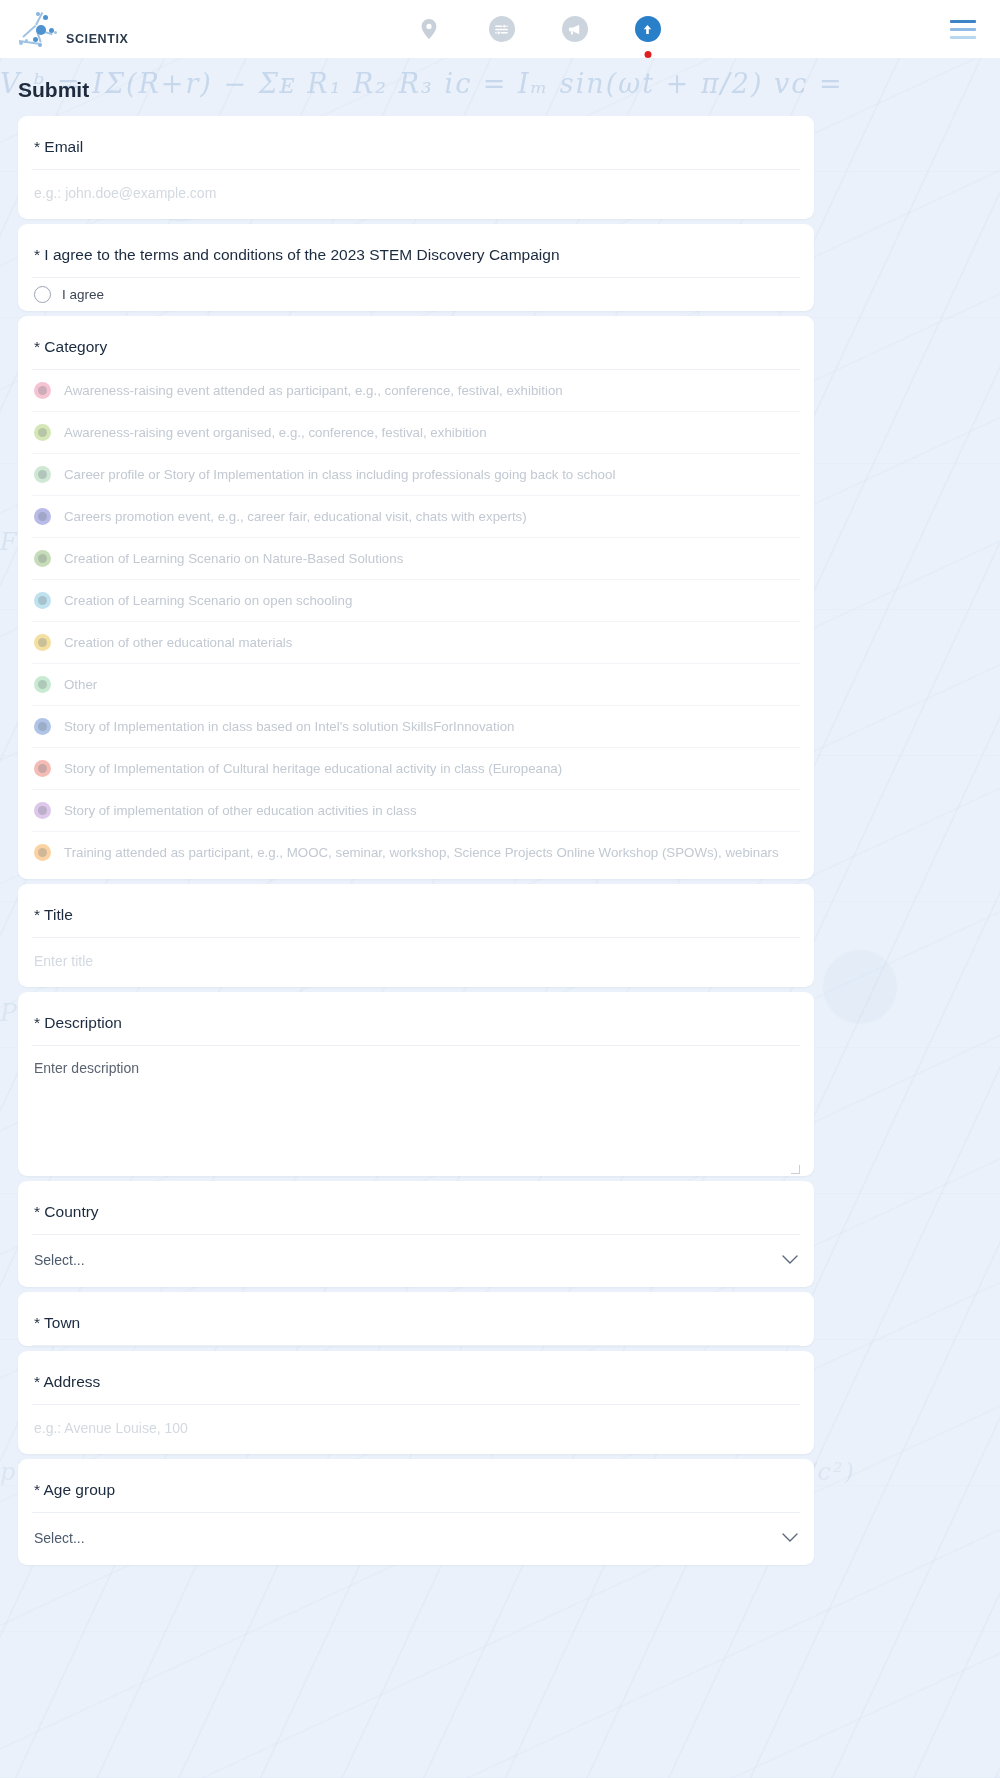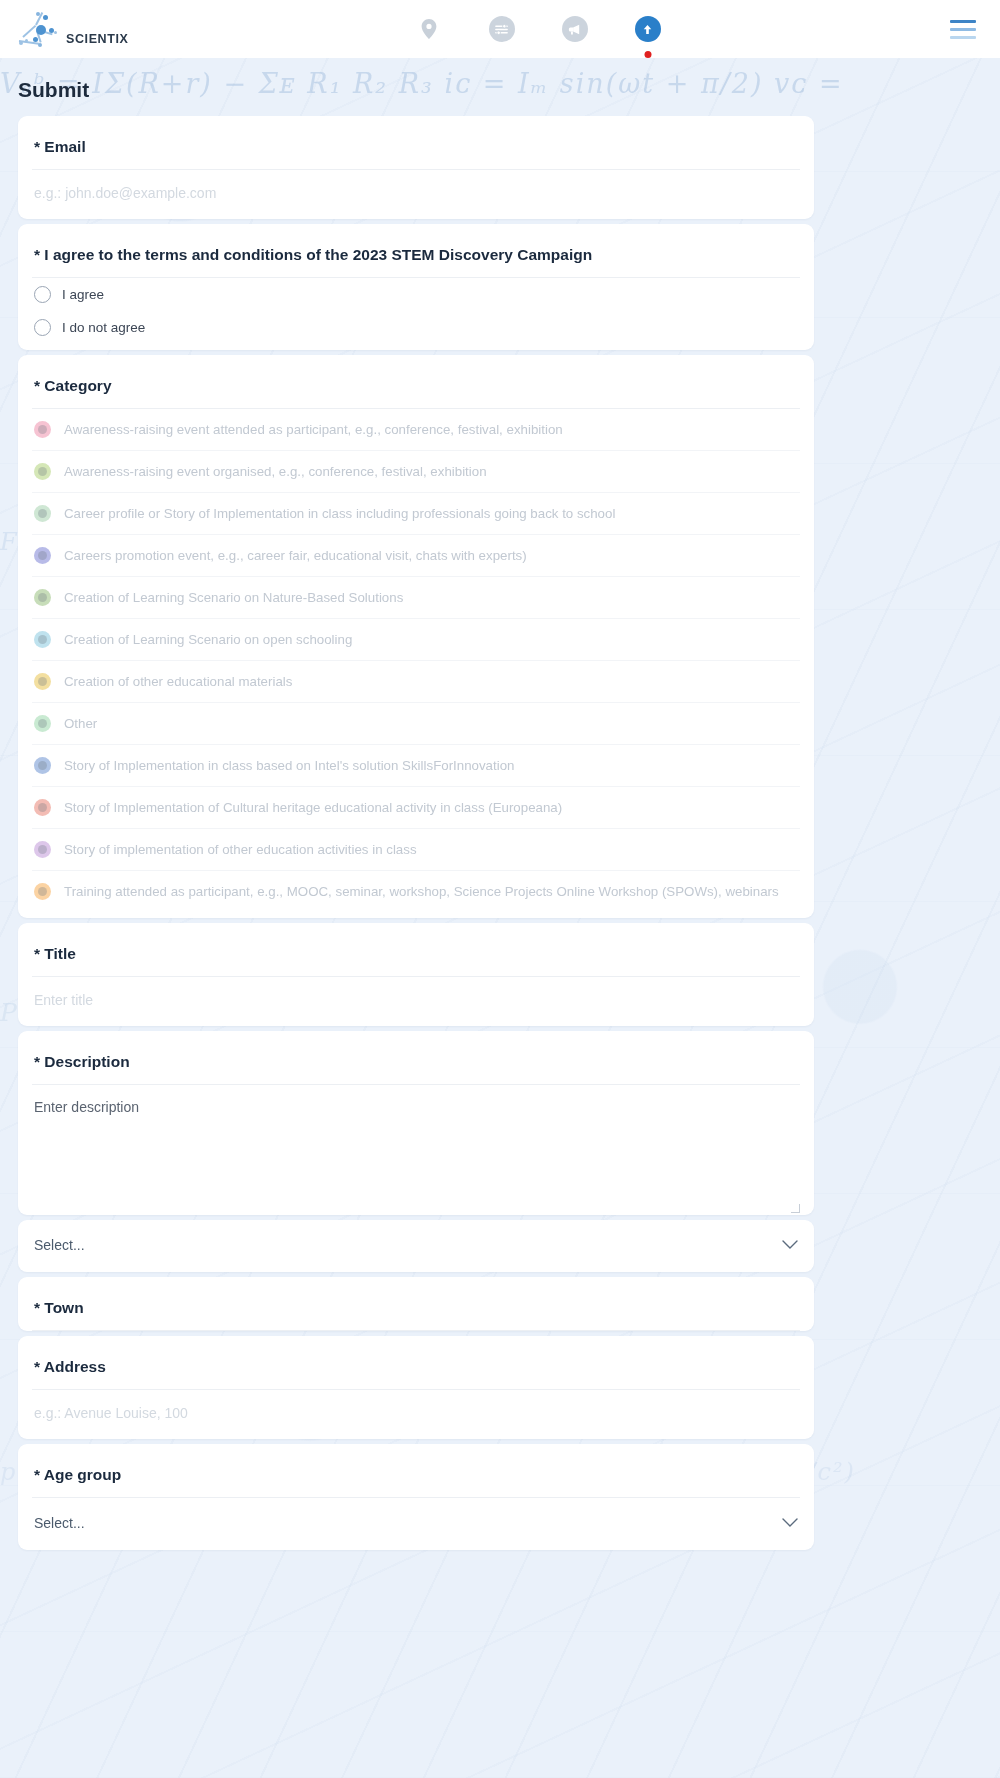--- a/index.html
+++ b/index.html
@@ -147,21 +147,21 @@
 
   .card {
     background: #ffffff;
     border-radius: 9px;
     margin: 0 18px 5px 18px;
     padding: 0 14px;
     box-shadow: 0 1px 2px rgba(30,60,100,.05);
   }
   .card-label {
     font-size: 15.5px;
-    font-weight: 700;
+    font-weight: 400;
     color: #1b2a3e;
     padding: 22px 2px 13px 2px;
     border-bottom: 1px solid #eceff3;
   }
 
   .field-input {
     font-size: 14px;
     color: #d3d9e0;
     padding: 15px 2px 18px 2px;
   }
@@ -327,24 +327,20 @@
     <div class="card-label">* Email</div>
     <div class="field-input">e.g.: john.doe@example.com</div>
   </div>
 
   <div class="card">
     <div class="card-label">* I agree to the terms and conditions of the 2023 STEM Discovery Campaign</div>
     <div class="radio-row">
       <span class="radio-circle"></span>
       <span class="radio-label">I agree</span>
     </div>
-    <div class="radio-row" style="padding-bottom:14px;">
-      <span class="radio-circle"></span>
-      <span class="radio-label">I do not agree</span>
-    </div>
   </div>
 
   <div class="card" style="padding-bottom:6px;">
     <div class="card-label">* Category</div>
 
     <div class="cat-option">
       <span class="cat-dot" style="background:#f6c3d2"></span>
       <span class="cat-text">Awareness-raising event attended as participant, e.g., conference, festival, exhibition</span>
     </div>
     <div class="cat-option">
@@ -399,20 +395,21 @@
   </div>
 
   <div class="card">
     <div class="card-label">* Description</div>
     <div class="textarea-box">Enter description
       <span class="resize-grip"></span>
     </div>
   </div>
 
   <div class="card">
+    <div class="card-label">* Country</div>
     <div class="select-row">
       <span class="sel-value">Select...</span>
       <span class="chev">
         <svg width="16" height="10" viewBox="0 0 16 10">
             <path d="M1 1l7 7 7-7" fill="none" stroke="#5b6b7d" stroke-width="1.4" stroke-linecap="round"></path>
           </svg>
       </span>
     </div>
   </div>
 

